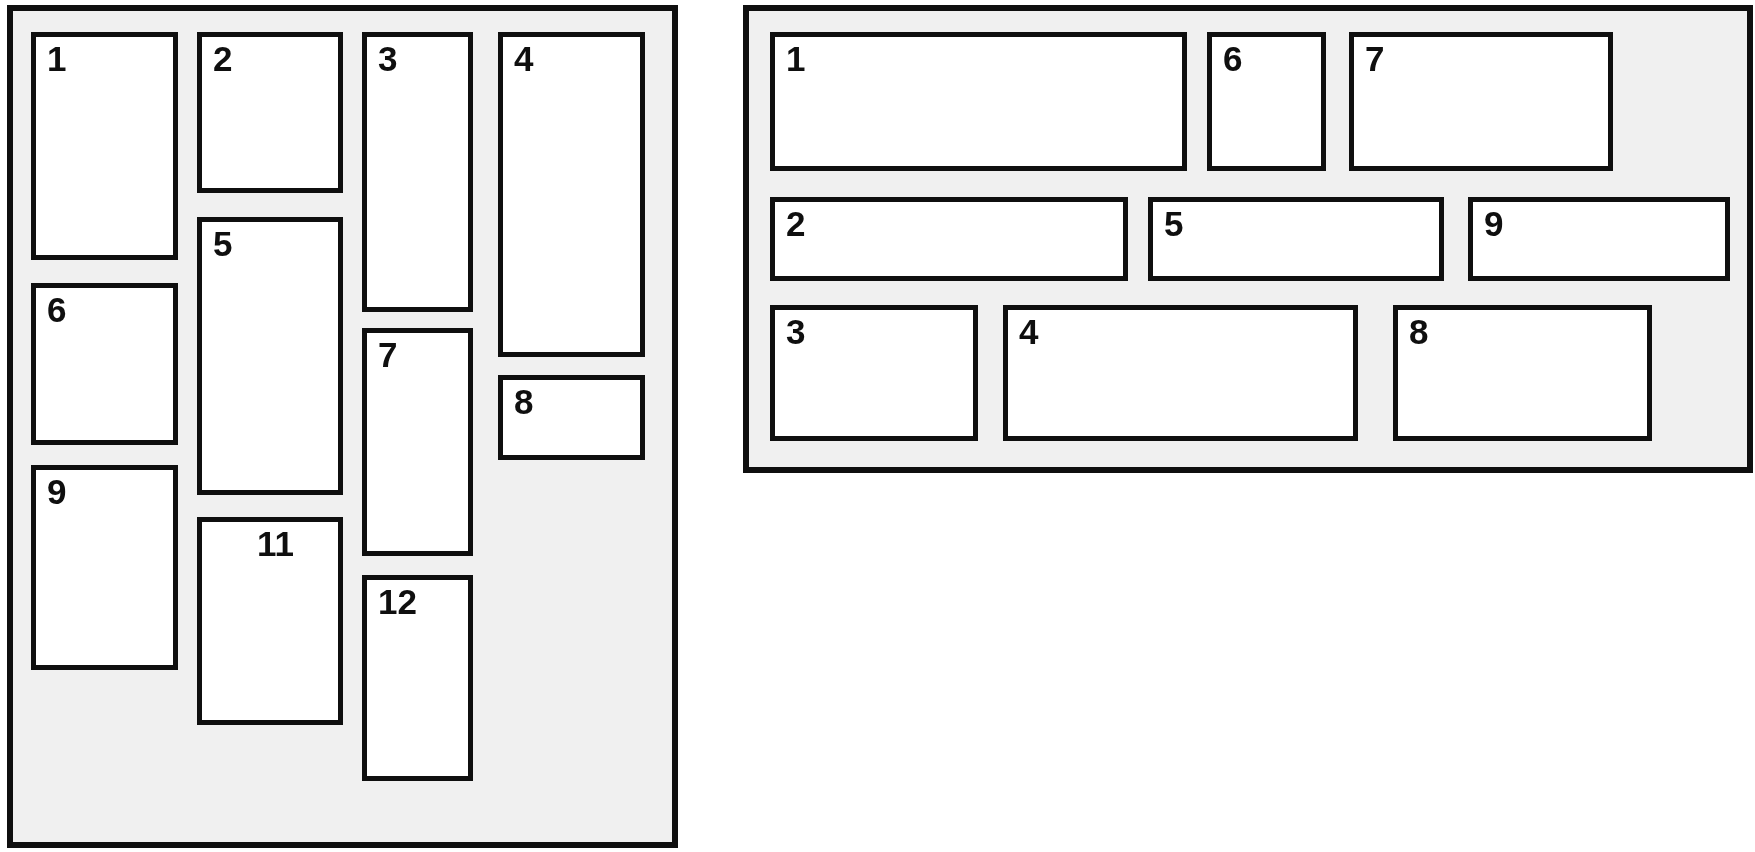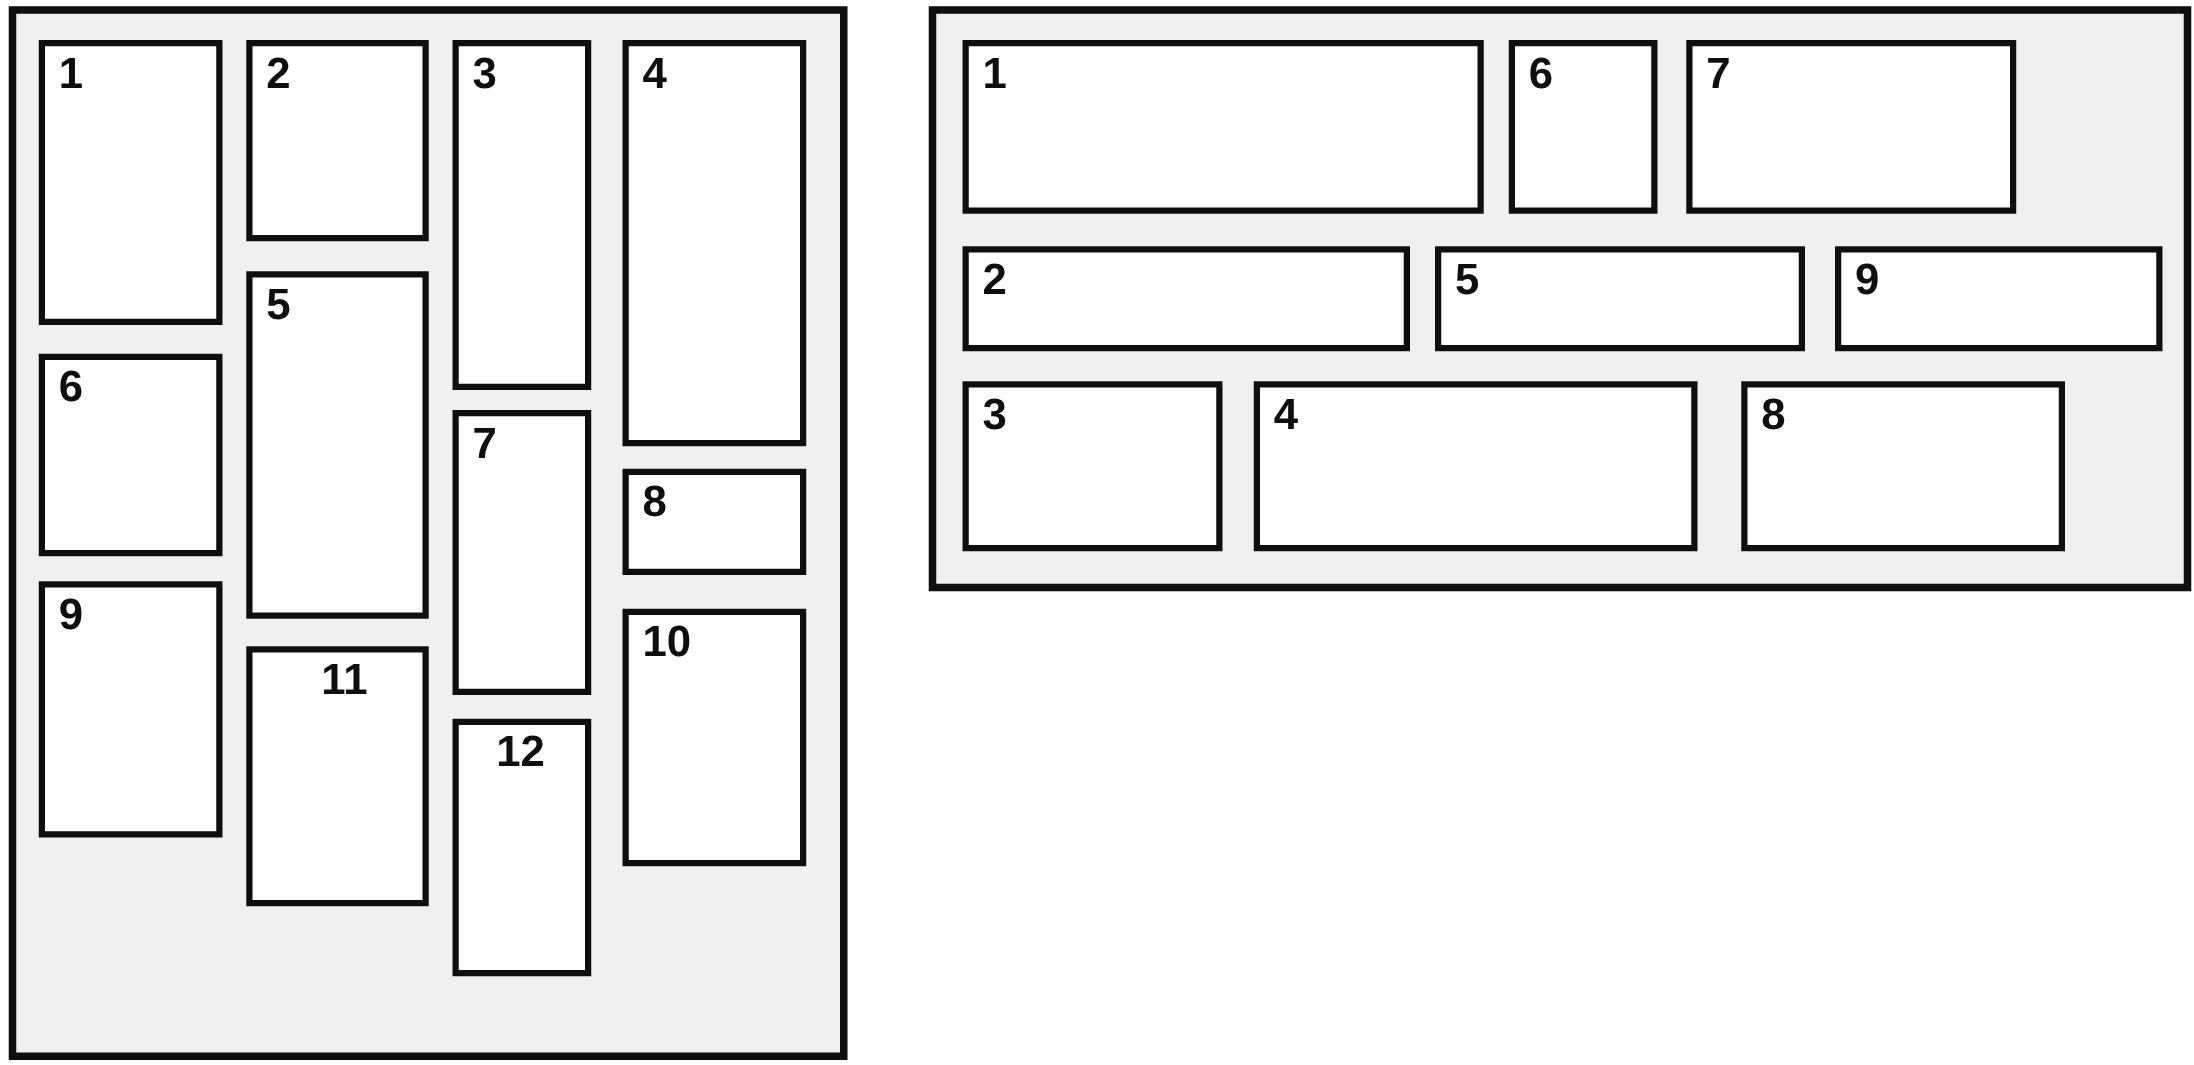--- a/index.html
+++ b/index.html
@@ -62,27 +62,24 @@
     </div>
     <div class="box" style="left: 349px; top: 317px; width: 111px; height: 228px;">
       <span class="box-label">7</span>
     </div>
     <div class="box" style="left: 485px; top: 364px; width: 147px; height: 85px;">
       <span class="box-label">8</span>
     </div>
     <div class="box" style="left: 18px; top: 454px; width: 147px; height: 205px;">
       <span class="box-label">9</span>
     </div>
-    <div class="box" style="left: 485px; top: 476px; width: 147px; height: 206px;">
-      <span class="box-label">10</span>
-    </div>
     <div class="box" style="left: 184px; top: 506px; width: 146px; height: 208px; text-align: center;">
       <span class="box-label">11</span>
     </div>
-    <div class="box" style="left: 349px; top: 564px; width: 111px; height: 206px; padding-left: 19px;">
+    <div class="box" style="left: 349px; top: 564px; width: 111px; height: 206px;">
       <span class="box-label">12</span>
     </div>
   </div>
 
 <div class="panel" style="left: 743px; top: 5px; width: 1010px; height: 468px;">
     <div class="box" style="left: 21px; top: 21px; width: 417px; height: 139px;">
       <span class="box-label">1</span>
     </div>
     <div class="box" style="left: 21px; top: 186px; width: 358px; height: 84px;">
       <span class="box-label">2</span>

